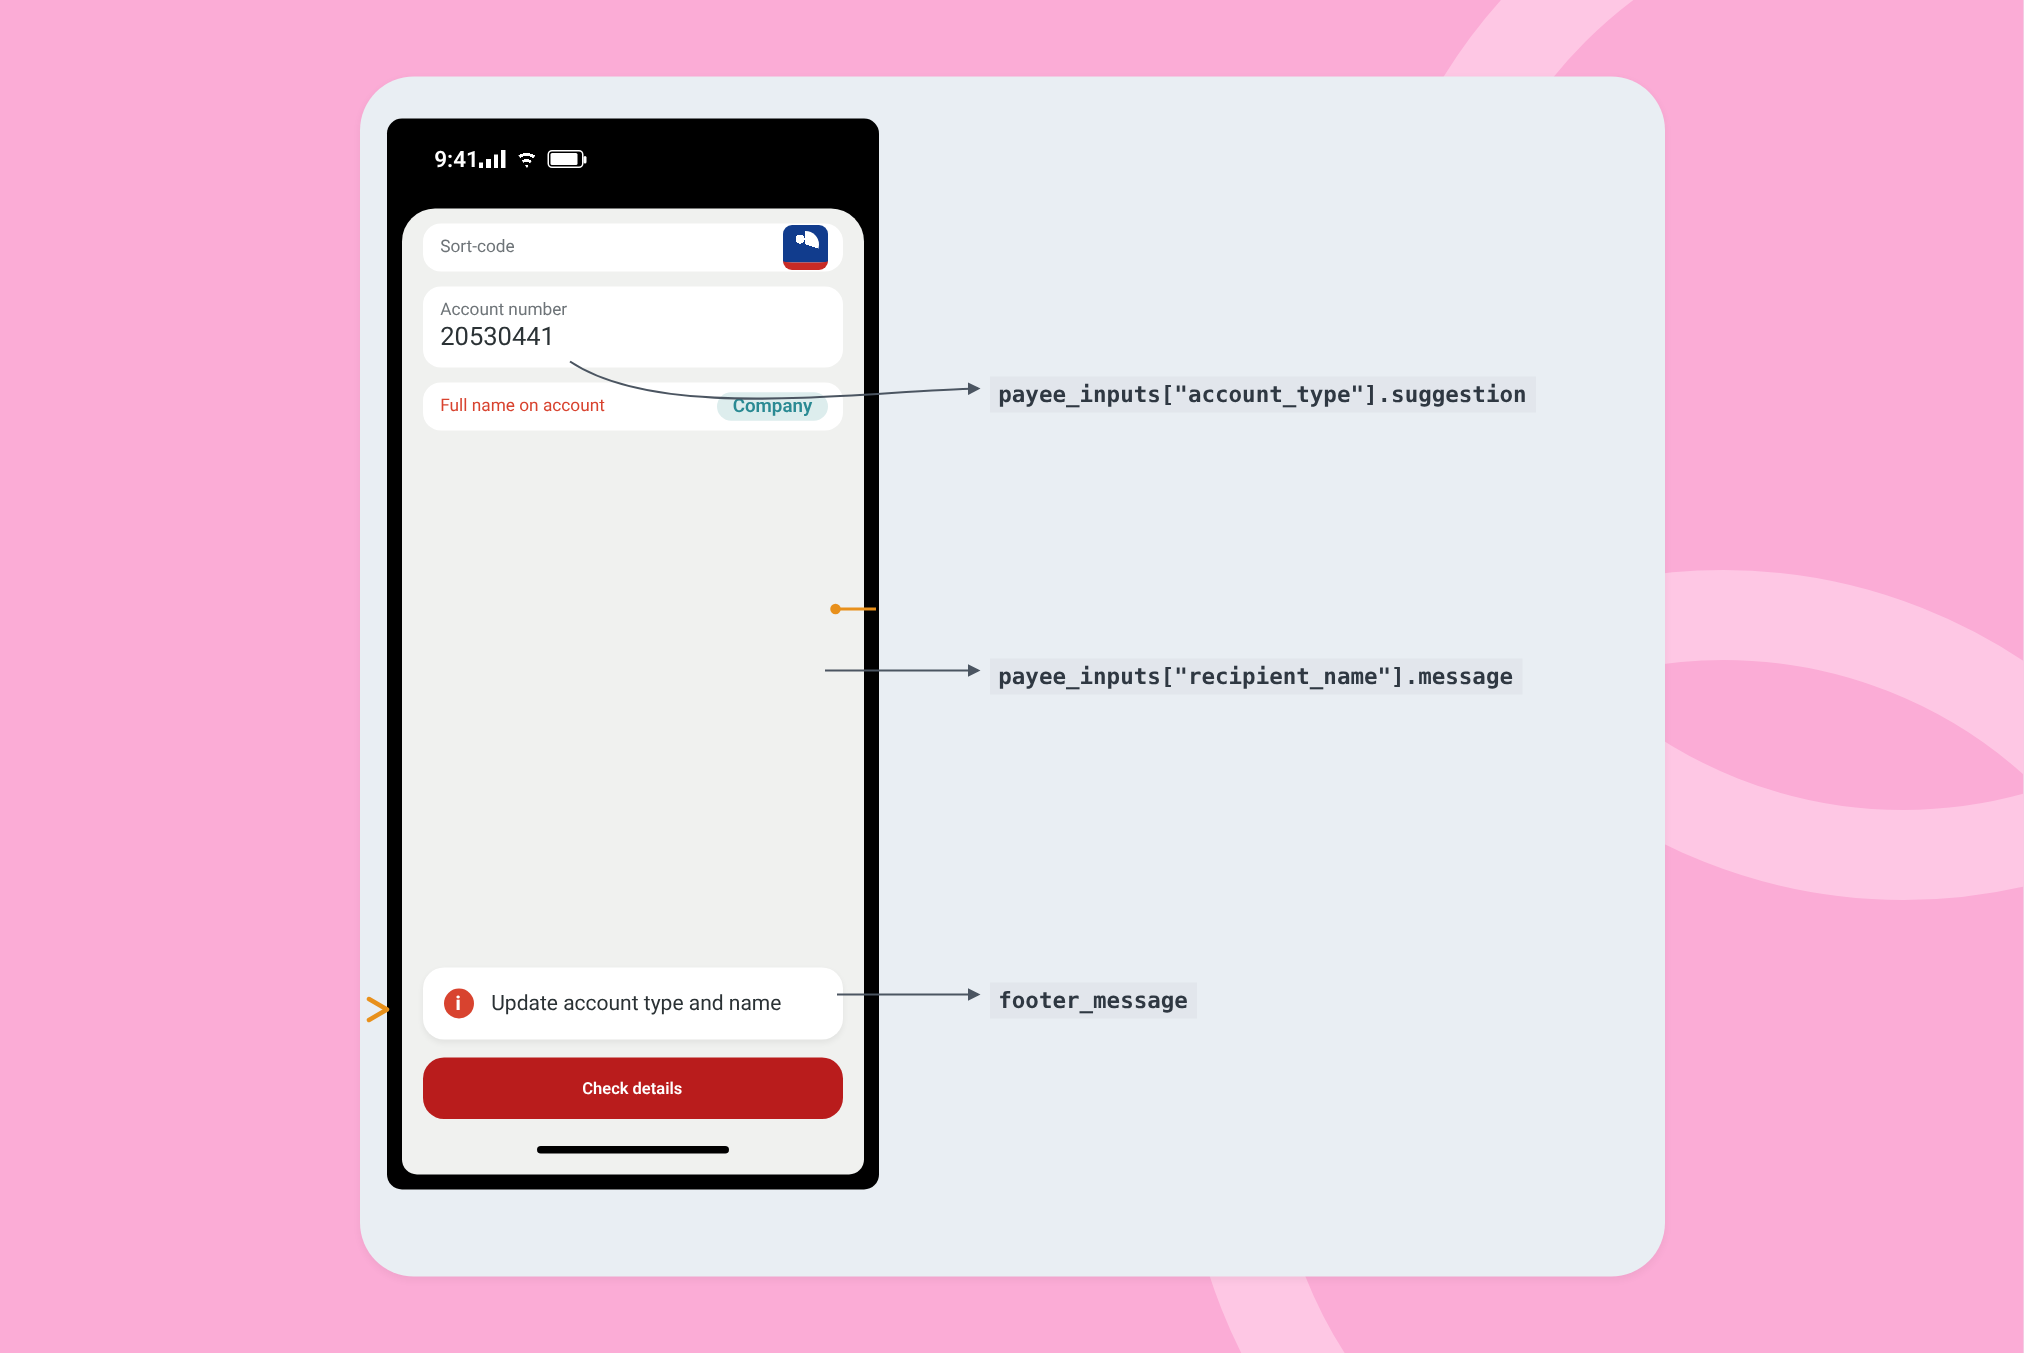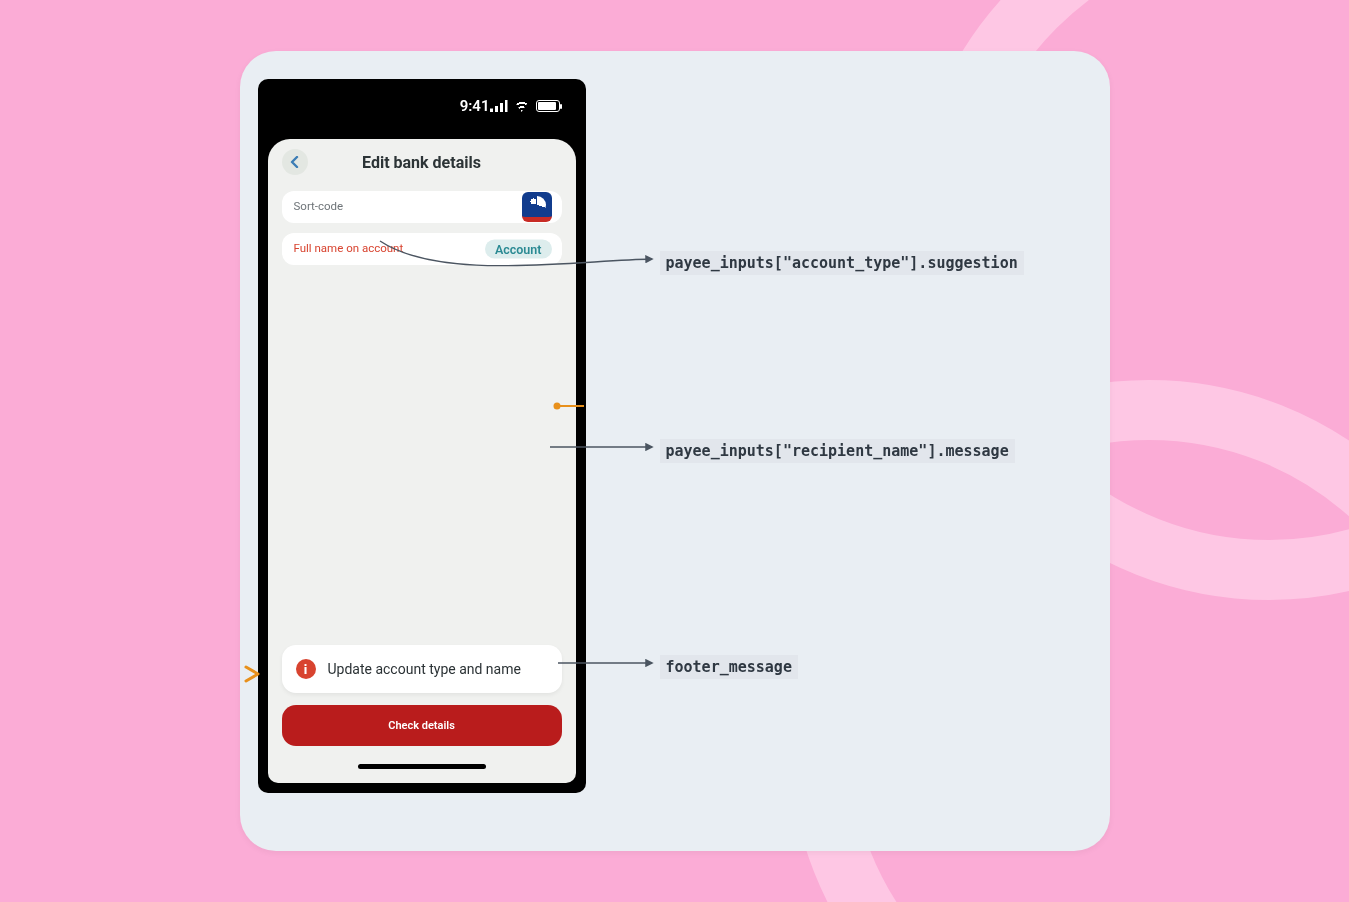--- a/index.html
+++ b/index.html
@@ -63,21 +63,21 @@
   .phone {
     width: 328px;
     height: 714px;
     background: #000;
     border-radius: 10px;
     padding: 14px 10px 10px 10px;
     position: relative;
   }
   .status-row {
     display: flex;
-    justify-content: flex-end;
+    justify-content: flex-start;
     align-items: center;
     color: #fff;
     font-weight: 600;
     font-size: 15px;
     padding: 4px 16px 10px 22px;
   }
   .status-icons { display: flex; align-items: center; gap: 6px; }
   .signal, .wifi, .batt { display: inline-block; }
   .signal {
     width: 18px; height: 12px;
@@ -263,42 +263,38 @@
           <span>9:41</span>
           <span class="status-icons">
             <span class="signal"></span>
             <span class="wifi"></span>
             <span class="batt"></span>
           </span>
         </div>
 
         <div class="screen">
 
-          <div class="header-row">
-            <div class="back-btn">
-              <svg width="10" height="12" viewBox="0 0 10 12">
-                  <path d="M7 1 L2 6 L7 11" stroke="#3C7DB5" stroke-width="2.4" fill="none" stroke-linecap="round" stroke-linejoin="round"></path>
-                </svg>
-            </div>
-            <div class="header-title">Edit bank details</div>
-          </div>
 
 
           <div class="fields">
             <div class="field">
               <div class="lbl">Sort-code</div>
               <div class="bank-badge">
                   <div class="g"></div>
                 </div>
             </div>
 
+            <div class="field">
+              <div class="lbl">Account number</div>
+              <div class="val">20530441</div>
+            </div>
 
             <div class="field err" id="name-field">
               <div class="lbl">Full name on account</div>
-              <div class="correct-pill" id="correct-pill">Account</div>
+              <div class="correct-pill" id="correct-pill">Company</div>
             </div>
 
           </div>
 
           <div class="bottom">
             <div class="warn-bar" id="warn-bar">
               <div class="warn-ico">i</div>
               <div class="warn-txt">Update account type and name</div>
             </div>
             <div class="primary-btn">Check details</div>

